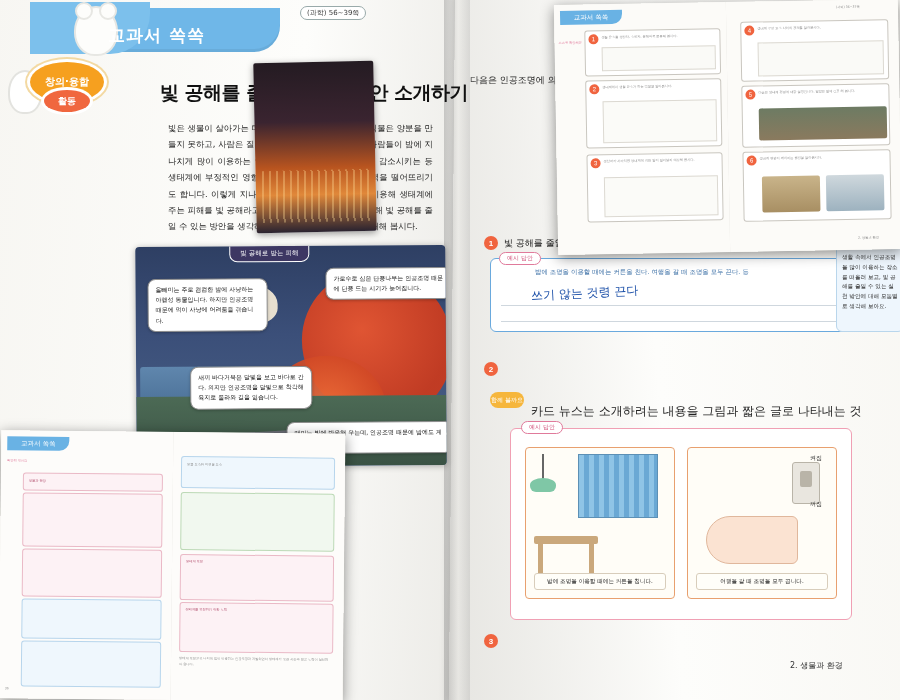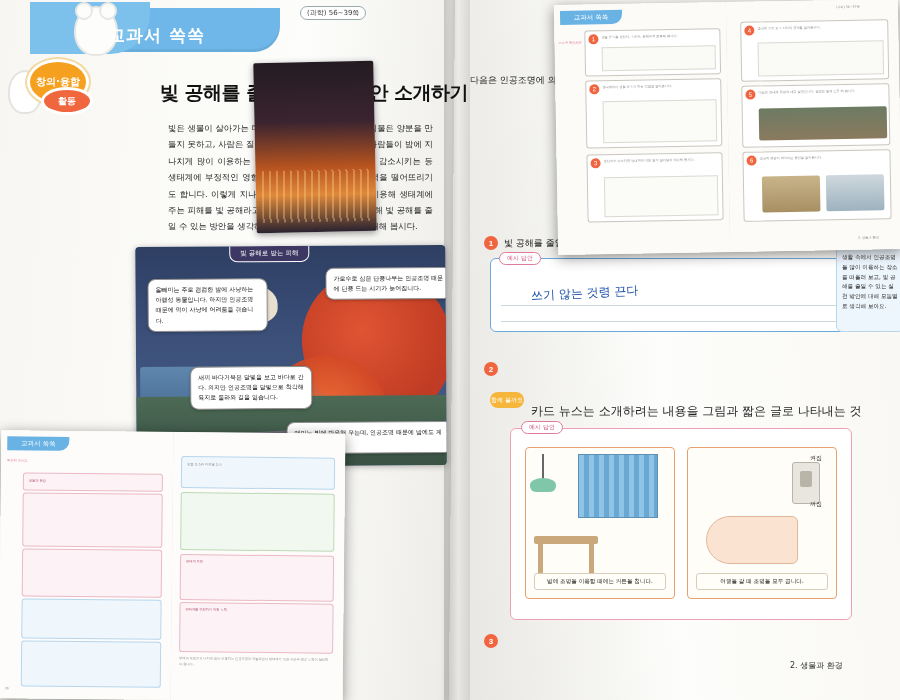--- a/index.html
+++ b/index.html
@@ -36,21 +36,21 @@
   }
   .hdr-cloud{position:absolute;left:0;top:-6px;width:120px;height:52px;background:#7cc0ec;border-radius:0 0 40px 0;}
   .hdr-title{position:absolute;left:78px;top:16px;font-size:17px;font-weight:bold;color:#fff;letter-spacing:1px;}
   .bear{position:absolute;left:44px;top:-2px;width:40px;height:46px;background:#fdfdfb;border-radius:50% 50% 46% 46%;border:2px solid #e7e7e3;}
   .bear:before,.bear:after{content:"";position:absolute;width:14px;height:14px;background:#fdfdfb;border:2px solid #e7e7e3;border-radius:50%;top:-6px;}
   .bear:before{left:-1px}.bear:after{right:-1px}
 
   .badge{
     position:absolute;left:22px;top:62px;width:86px;height:60px;
   }
-  .badge .ring{position:absolute;left:8px;top:0;width:56px;height:40px;background:#f6a01f;border-radius:50%;
+  .badge .ring{position:absolute;left:8px;top:0;width:74px;height:40px;background:#f6a01f;border-radius:50%;
      box-shadow:0 0 0 3px #fff, 0 0 0 5px #f3d9a2;}
   .badge .ring span{position:absolute;inset:0;display:flex;align-items:center;justify-content:center;color:#fff;font-size:10px;font-weight:bold;}
   .badge .ring2{position:absolute;left:22px;top:28px;width:46px;height:22px;background:#f0673f;border-radius:50%;
      box-shadow:0 0 0 3px #fff;}
   .badge .ring2 span{position:absolute;inset:0;display:flex;align-items:center;justify-content:center;color:#fff;font-size:9px;font-weight:bold;}
   .badge .mascot{position:absolute;left:-14px;top:8px;width:30px;height:40px;background:#fff;border:2px solid #e3e3df;border-radius:50% 50% 44% 44%;}
 
   .pg-ref{position:absolute;left:300px;top:6px;font-size:7px;color:#3a3a3a;border:1px solid #9aa;border-radius:9px;padding:1px 6px;background:#fff;}
 
   .main-title{position:absolute;left:160px;top:80px;font-size:19px;font-weight:bold;color:#111;letter-spacing:-.5px;}
@@ -219,20 +219,21 @@
     <div class="r-head ko">다음은 인공조명에 의한 빛 공해 모습입니다.</div>
     <div class="photo-night"></div>
 
     <div class="numrow" style="left:484px;top:236px;width:350px;">
       <div class="num">1</div>
       <div class="txt ko">빛 공해를 줄일 수 있는 방안을 생각해 봅시다.</div>
     </div>
 
     <div class="ans-box">
       <div class="ans-chip ko">예시 답안</div>
+      <div class="ans-hint ko">밤에 조명을 이용할 때에는 커튼을 친다. 여행을 갈 때 조명을 모두 끈다. 등</div>
       <div class="ans-rule"></div>
       <div class="ans-rule2"></div>
       <div class="hand ko">쓰기 않는 것령 끈다</div>
     </div>
 
     <div class="tip-box">
       <div class="tip-badge ko">함께 볼까요</div>
       <div class="tip-txt ko">생활 속에서 인공조명을 많이 이용하는 장소를 떠올려 보고, 빛 공해를 줄일 수 있는 실천 방안에 대해 모둠별로 생각해 보아요.</div>
     </div>
 

